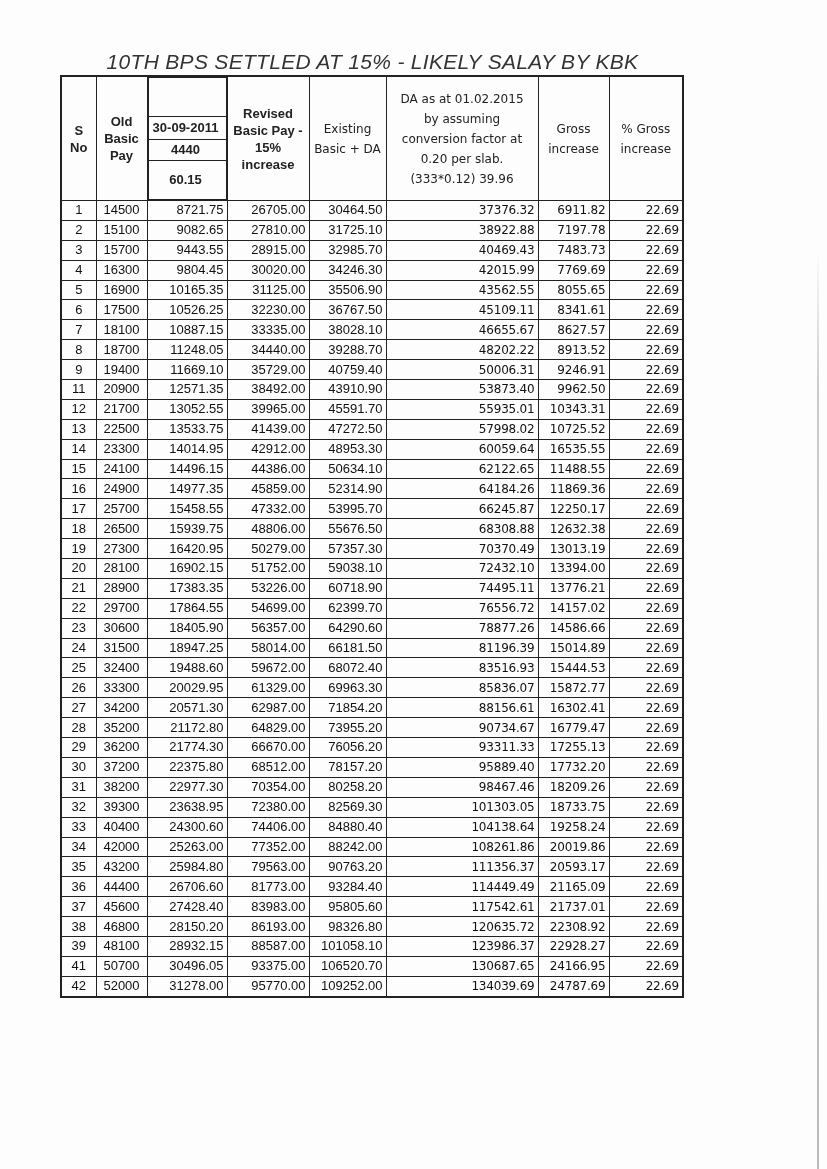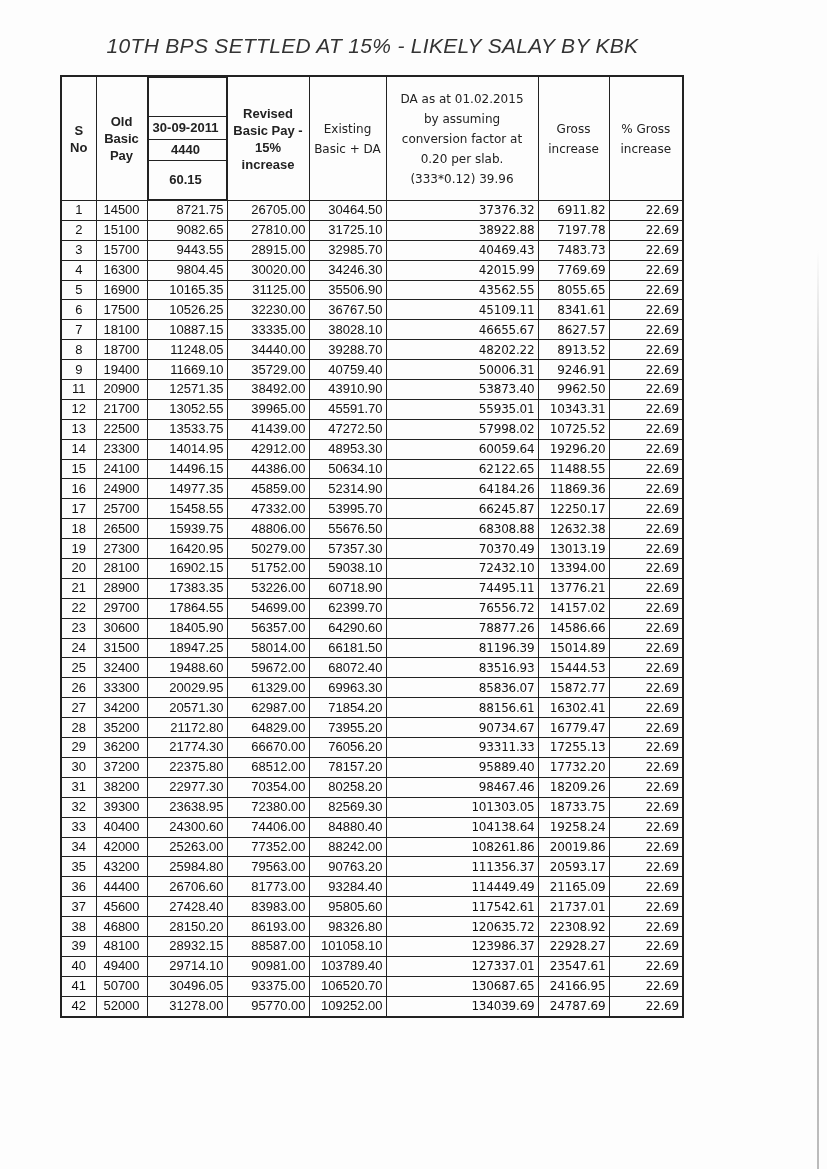--- a/index.html
+++ b/index.html
@@ -1,19 +1,19 @@
 <!DOCTYPE html>
 <html><head>
 <meta charset="utf-8">
 <style>
   html, body { margin: 0; padding: 0; background: #ffffff; }
   body { width: 827px; height: 1169px; position: relative; overflow: hidden; }
   .page { position: absolute; left: 0; top: 0; width: 827px; height: 1169px; background: #fdfdfd; }
   .title {
-    position: absolute; left: 60px; top: 34px; width: 625px; text-align: center;
+    position: absolute; left: 60px; top: 50px; width: 625px; text-align: center;
     font-family: "Liberation Sans", sans-serif; font-style: italic;
     font-size: 21px; color: #333; letter-spacing: 0.3px; white-space: nowrap;
   }
   table.salary {
     position: absolute; left: 60px; top: 75px;
     border-collapse: collapse; table-layout: fixed;
     font-family: "Liberation Sans", sans-serif; color: #111;
   }
   table.salary td, table.salary th { border: 1.4px solid #222; padding: 0; }
   .outer { border: 2px solid #222 !important; }
@@ -224,21 +224,21 @@
           <td class="cal">10725.52</td>
           <td class="cal">22.69</td>
         </tr>
         <tr>
           <td class="sno">14</td>
           <td class="old">23300</td>
           <td>14014.95</td>
           <td>42912.00</td>
           <td>48953.30</td>
           <td class="cal">60059.64</td>
-          <td class="cal">19296.20</td>
+          <td class="cal">16535.55</td>
           <td class="cal">22.69</td>
         </tr>
         <tr>
           <td class="sno">15</td>
           <td class="old">24100</td>
           <td>14496.15</td>
           <td>44386.00</td>
           <td>50634.10</td>
           <td class="cal">62122.65</td>
           <td class="cal">11488.55</td>
@@ -478,30 +478,20 @@
           <td class="sno">39</td>
           <td class="old">48100</td>
           <td>28932.15</td>
           <td>88587.00</td>
           <td>101058.10</td>
           <td class="cal">123986.37</td>
           <td class="cal">22928.27</td>
           <td class="cal">22.69</td>
         </tr>
         <tr>
-          <td class="sno">40</td>
-          <td class="old">49400</td>
-          <td>29714.10</td>
-          <td>90981.00</td>
-          <td>103789.40</td>
-          <td class="cal">127337.01</td>
-          <td class="cal">23547.61</td>
-          <td class="cal">22.69</td>
-        </tr>
-        <tr>
           <td class="sno">41</td>
           <td class="old">50700</td>
           <td>30496.05</td>
           <td>93375.00</td>
           <td>106520.70</td>
           <td class="cal">130687.65</td>
           <td class="cal">24166.95</td>
           <td class="cal">22.69</td>
         </tr>
         <tr>

